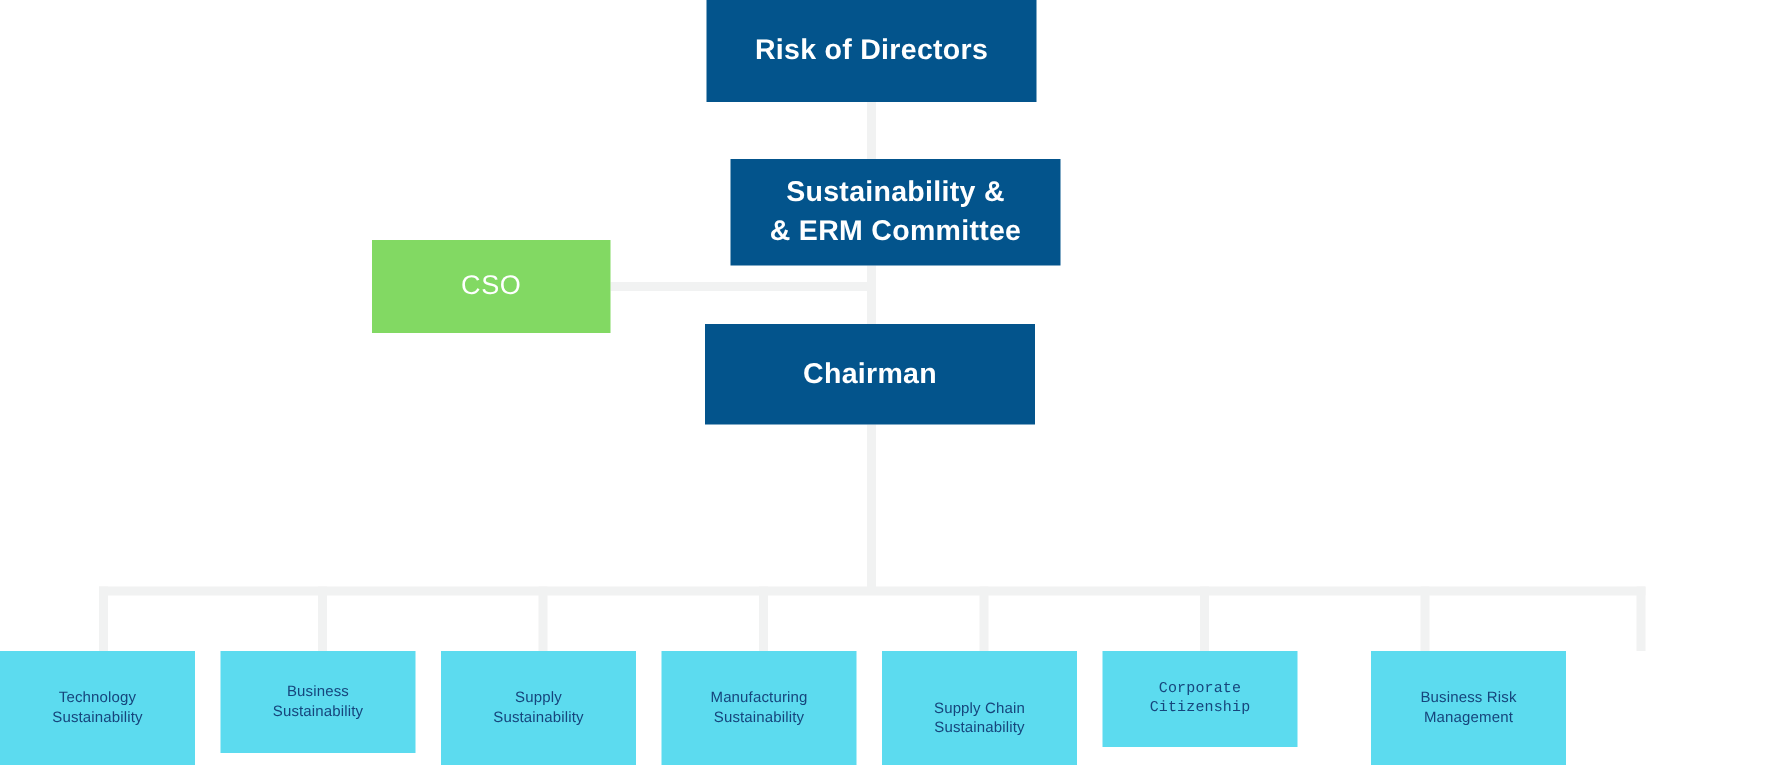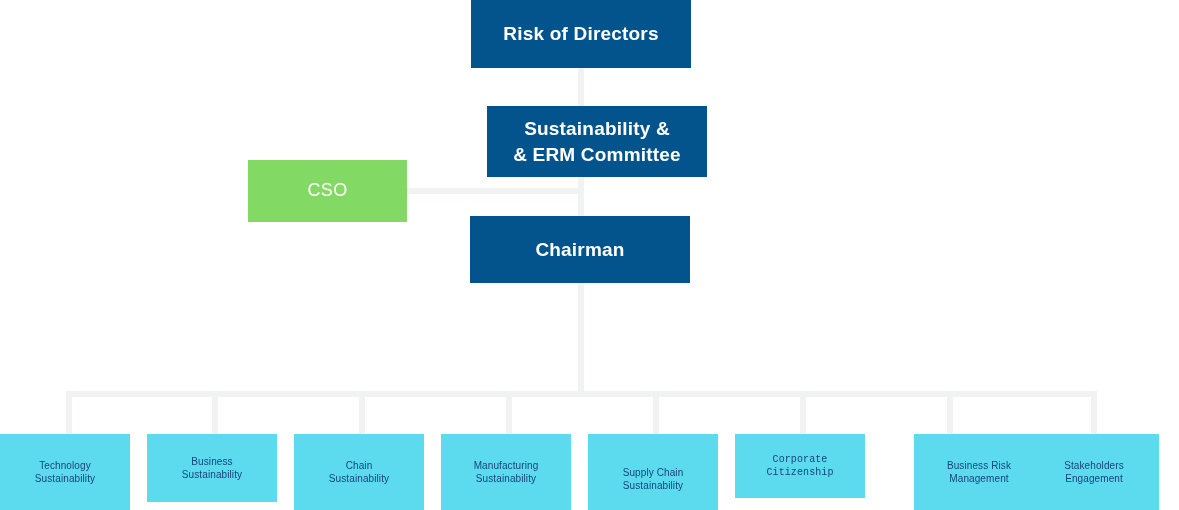--- a/index.html
+++ b/index.html
@@ -105,21 +105,21 @@
     <span class="node-label">Technology
 Sustainability</span>
   </div>
 
   <div class="node node-unit" style="left:147px; top:434px; width:130px; height:68px;">
     <span class="node-label">Business
 Sustainability</span>
   </div>
 
   <div class="node node-unit" style="left:294px; top:434px; width:130px; height:76px;">
-    <span class="node-label">Chain
+    <span class="node-label">Supply
 Sustainability</span>
   </div>
 
   <div class="node node-unit" style="left:441px; top:434px; width:130px; height:76px;">
     <span class="node-label">Manufacturing
 Sustainability</span>
   </div>
 
   <div class="node node-unit" style="left:588px; top:434px; width:130px; height:90px;">
     <span class="node-label">Supply Chain
@@ -129,18 +129,14 @@
   <div class="node node-unit" style="left:735px; top:434px; width:130px; height:64px;font-family:Liberation Mono, monospace;">
     <span class="node-label">Corporate
 Citizenship</span>
   </div>
 
   <div class="node node-unit" style="left:882px; top:434px; width:130px; height:76px;margin-left:32px;">
     <span class="node-label">Business Risk
 Management</span>
   </div>
 
-  <div class="node node-unit" style="left:1029px; top:434px; width:130px; height:76px;">
-    <span class="node-label">Stakeholders
-Engagement</span>
-  </div>
 
 </div>
 
 </body></html>

